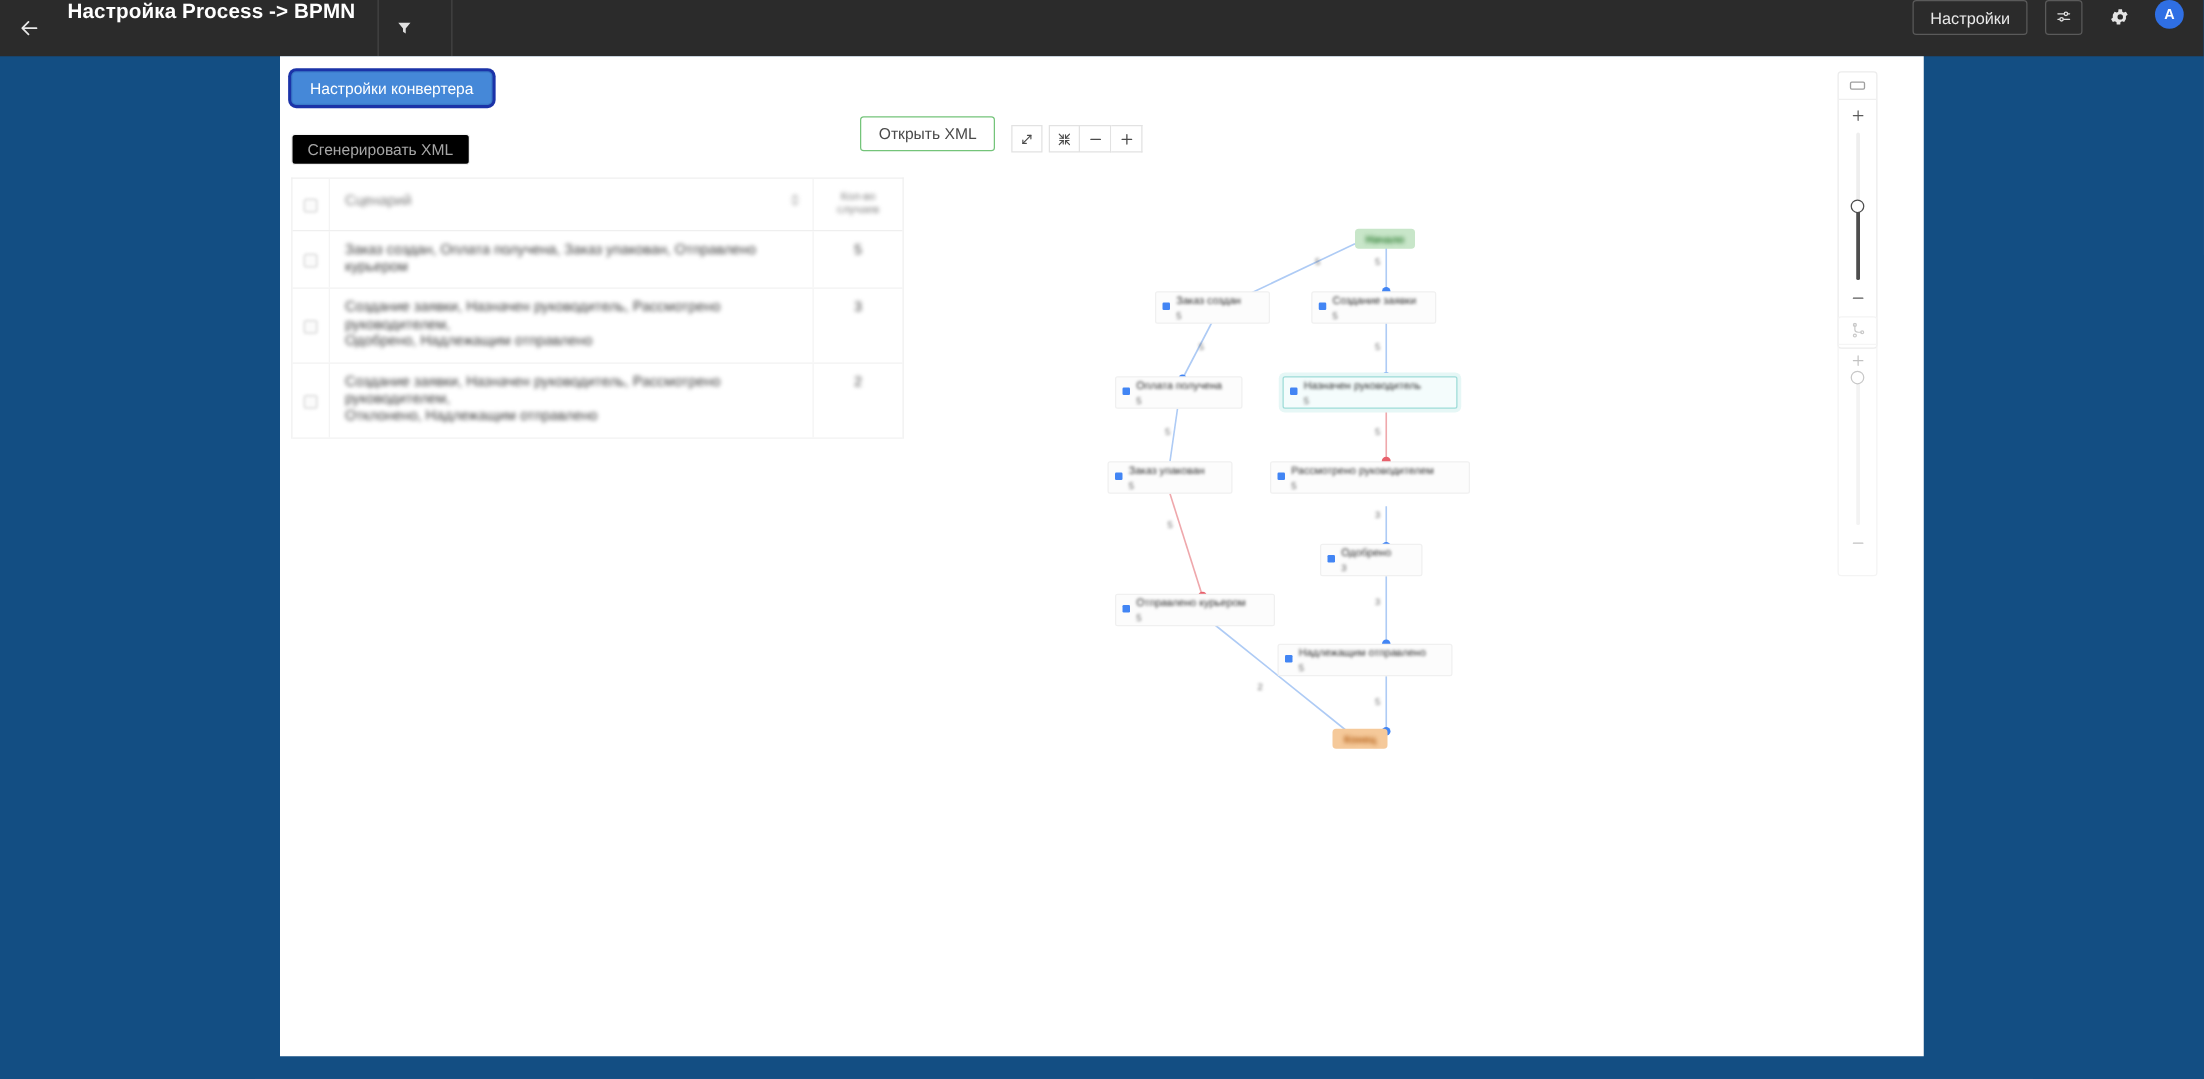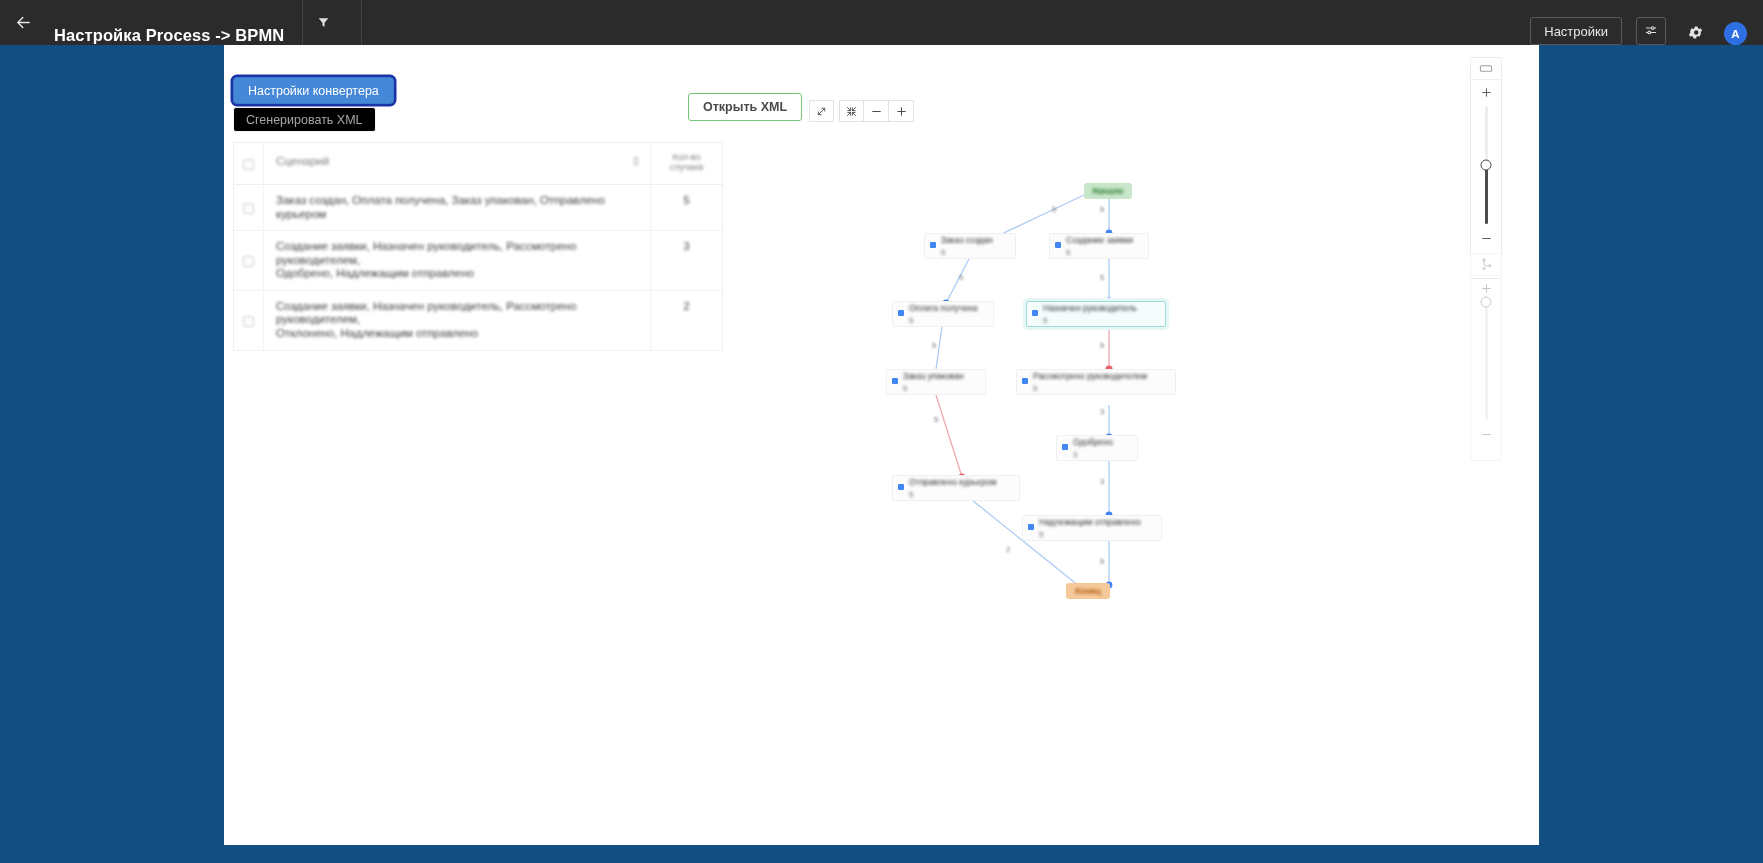--- a/index.html
+++ b/index.html
@@ -9,21 +9,21 @@
     width: 1763px; height: 863px;
     overflow: hidden;
     font-family: "Liberation Sans", sans-serif;
     background: #114a80;
   }
   #app { position: relative; width: 1763px; height: 863px; background: #134e83; }
 
   
   .topbar {
     position: absolute; left: 0; top: 0; width: 1763px; height: 45px;
-    background: #2b2b2b; display: flex; align-items: flex-end;
+    background: #2b2b2b; display: flex; align-items: flex-start;
   }
   .tb-back {
     width: 46px; height: 45px; display: flex; align-items: center; justify-content: center;
     color: #e8e8e8; font-size: 19px; cursor: pointer;
   }
   .tb-title {
     color: #ffffff; font-size: 16.5px; font-weight: bold; letter-spacing: .1px;
     margin-left: 8px; white-space: nowrap;
   }
   .tb-sep { width: 1px; height: 45px; background: #454545; margin: 0 0 0 18px; }
@@ -60,21 +60,21 @@
 
   
   .leftpane { position: absolute; left: 0; top: 0; width: 560px; height: 800px; }
 
   .btn-primary {
     position: absolute; left: 9px; top: 12px;
     height: 27px; padding: 0 14px;
     display: flex; align-items: center; justify-content: center;
     background: #4588d8; color: #fff; font-size: 12.5px;
     border: 1px solid #3a7ac8; border-radius: 4px;
-    box-shadow: 0 0 0 2.5px #1b33a8; cursor: pointer; white-space: nowrap; margin-top: 20px;
+    box-shadow: 0 0 0 2.5px #1b33a8; cursor: pointer; white-space: nowrap;
   }
   .btn-disabled {
     position: absolute; left: 9px; top: 62px;
     height: 25px; padding: 0 12px;
     display: flex; align-items: center; justify-content: center;
     background: #000000; color: #a6a6a6; font-size: 12.5px;
     border: 1px solid #f2f2f2; border-radius: 3px; cursor: default; white-space: nowrap;
   }
 
   
@@ -115,21 +115,21 @@
     color: #3d3d3d; font-size: 11px;
     filter: blur(1.7px); -webkit-filter: blur(1.7px); user-select: none;
   }
   .sort-caret { filter: blur(1.6px); opacity: .55; }
 
   
   .btn-xml {
     position: absolute; left: 464px; top: 48px;
     height: 28px; padding: 0 14px; display: flex; align-items: center;
     background: #fff; color: #4a4a4a; font-size: 12.5px;
-    border: 1px solid #74c47a; border-radius: 3px; cursor: pointer; white-space: nowrap; font-weight: bold;
+    border: 1px solid #74c47a; border-radius: 3px; cursor: pointer; white-space: nowrap;
   }
   .zoomgrp { position: absolute; top: 55px; display: flex; }
   .zbtn {
     width: 25px; height: 22px; display: flex; align-items: center; justify-content: center;
     background: #fff; border: 1px solid #e2e2e2; cursor: pointer;
   }
   .zbtn + .zbtn { border-left: none; }
 
   
   .graph { position: absolute; left: 560px; top: 0; width: 755px; height: 800px; }

